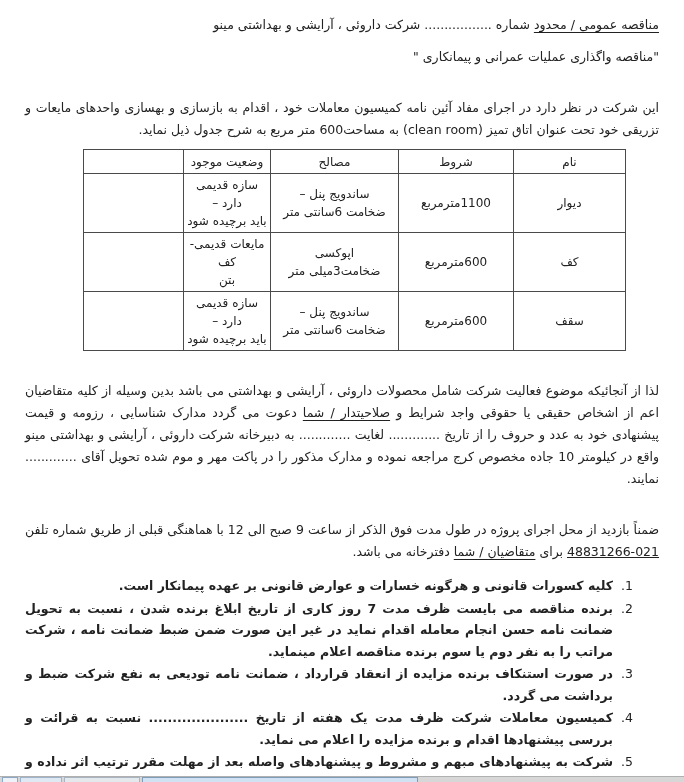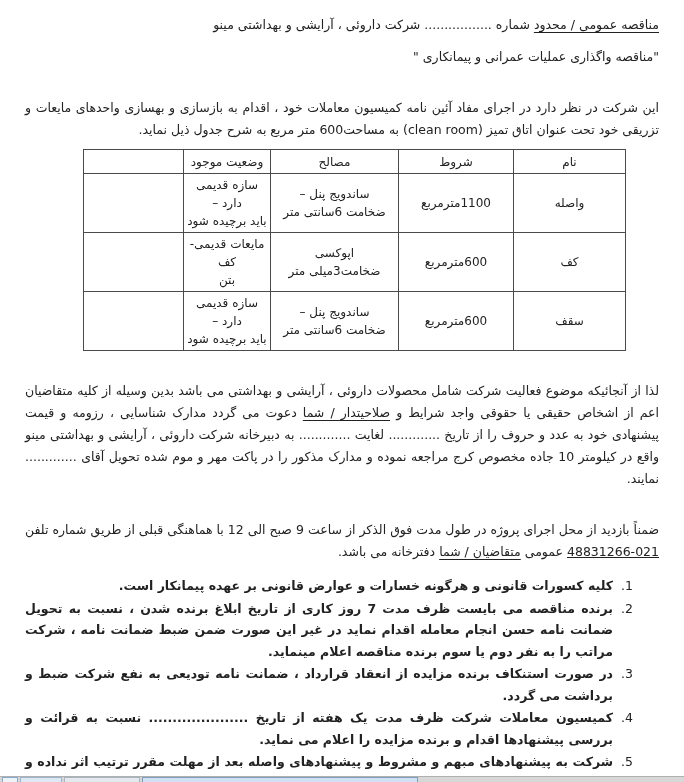--- a/index.html
+++ b/index.html
@@ -94,21 +94,21 @@
       <tr>
         <th>نام</th>
         <th>شروط</th>
         <th>مصالح</th>
         <th>وضعیت موجود</th>
         <th></th>
       </tr>
     </thead>
     <tbody>
       <tr>
-        <td>واصله</td>
+        <td>دیوار</td>
         <td>1100مترمربع</td>
         <td>ساندویج پنل –
 ضخامت 6سانتی متر</td>
         <td>سازه قدیمی دارد –
 باید برچیده شود</td>
         <td></td>
       </tr>
       <tr>
         <td>کف</td>
         <td>600مترمربع</td>
@@ -125,21 +125,21 @@
 ضخامت 6سانتی متر</td>
         <td>سازه قدیمی دارد –
 باید برچیده شود</td>
         <td></td>
       </tr>
     </tbody>
   </table>
 
   <p class="para"><span>لذا از آنجائیکه موضوع فعالیت شرکت شامل محصولات داروئی ، آرایشی و بهداشتی می باشد بدین وسیله از کلیه متقاضیان اعم از اشخاص حقیقی یا حقوقی واجد شرایط و </span><span class="u">صلاحیتدار / شما</span><span> دعوت می گردد مدارک شناسایی ، رزومه و قیمت پیشنهادی خود به عدد و حروف را از تاریخ ............. لغایت ............. به دبیرخانه شرکت داروئی ، آرایشی و بهداشتی مینو واقع در کیلومتر 10 جاده مخصوص کرج مراجعه نموده و مدارک مذکور را در پاکت مهر و موم شده تحویل آقای ............. نمایند.</span></p>
 
-  <p class="para"><span>ضمناً بازدید از محل اجرای پروژه در طول مدت فوق الذکر از ساعت 9 صبح الی 12 با هماهنگی قبلی از طریق شماره تلفن </span><span class="phone" dir="ltr">48831266-021</span><span> عمومی </span><span class="u">متقاضیان / شما</span><span> دفترخانه می باشد.</span></p>
+  <p class="para"><span>ضمناً بازدید از محل اجرای پروژه در طول مدت فوق الذکر از ساعت 9 صبح الی 12 با هماهنگی قبلی از طریق شماره تلفن </span><span class="phone" dir="ltr">48831266-021</span><span> برای </span><span class="u">متقاضیان / شما</span><span> دفترخانه می باشد.</span></p>
 
 
   <div class="list">
     <div class="list-item">
       <span class="num">1.</span>
       <div class="txt">کلیه کسورات قانونی و هرگونه خسارات و عوارض قانونی بر عهده پیمانکار است.</div>
     </div>
     <div class="list-item">
       <span class="num">2.</span>
       <div class="txt">برنده مناقصه می بایست ظرف مدت 7 روز کاری از تاریخ ابلاغ برنده شدن ، نسبت به تحویل ضمانت نامه حسن انجام معامله اقدام نماید در غیر این صورت ضمن ضبط ضمانت نامه ، شرکت مراتب را به نفر دوم یا سوم برنده مناقصه اعلام مینماید.</div>

